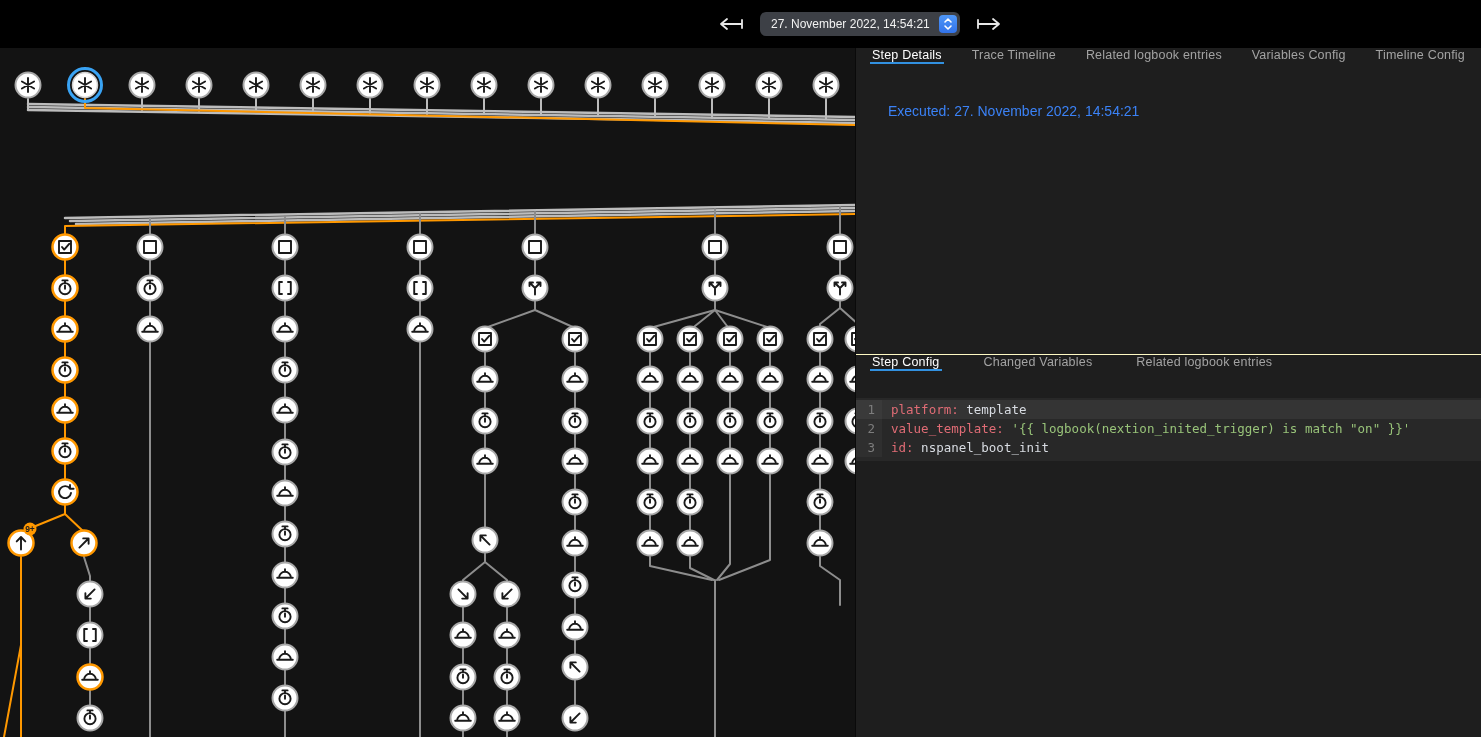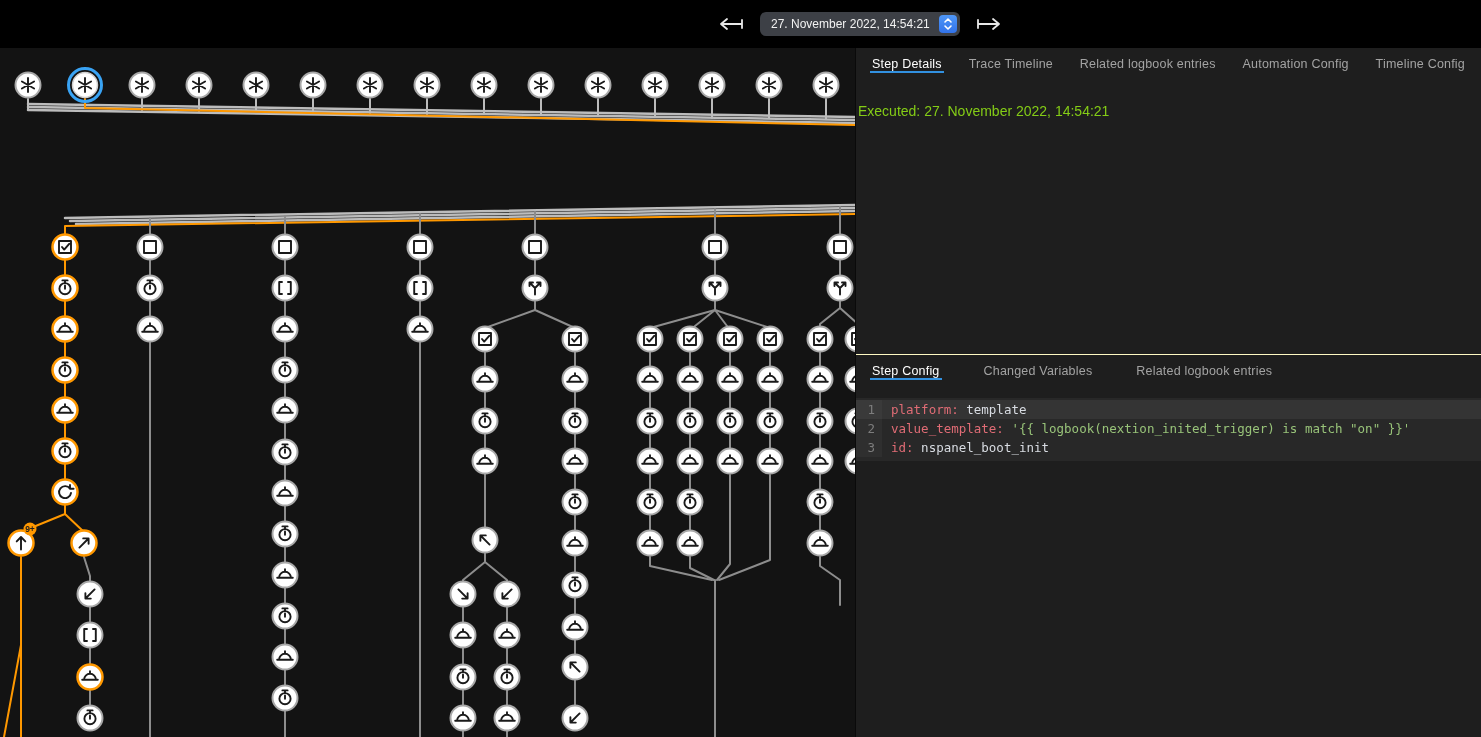--- a/index.html
+++ b/index.html
@@ -16,27 +16,27 @@
   .run-select .lbl{ white-space:nowrap; }
   .stepper{ width:18px; height:18px; border-radius:4px; background:linear-gradient(#4f97f7,#3273ea);
             display:flex; align-items:center; justify-content:center; flex:none; }
 
   
   .graph-svg{ position:absolute; left:0; top:0; z-index:1; }
 
   
   .right-panel{ position:absolute; left:855px; top:48px; width:626px; height:689px;
                 background:#1e1e1e; z-index:2; border-left:1px solid #0a0a0a; }
-  .tabs{ display:flex; align-items:center; height:33px; }
+  .tabs{ display:flex; align-items:flex-start; height:33px; }
   .tabs .tab{ display:flex; align-items:center; padding:0 2px; font-size:12.5px; color:#a3a3a3;
               border-bottom:2px solid transparent; cursor:pointer; white-space:nowrap; letter-spacing:.2px; }
   .tabs .tab.active{ color:#ffffff; border-bottom-color:#3291e0; }
   .tabs1{ justify-content:space-between; padding:0 14px; }
   .tabs2{ gap:40px; padding:0 14px; }
-  .executed{ margin:22px 2px; font-size:14px; color:#84cc16; }
+  .executed{ margin:22px 32px; font-size:14px; color:#3b82f6; }
   .section2{ position:absolute; left:0; top:306px; right:0; bottom:0; border-top:1px solid #fef9c3; }
   .editor{ margin-top:10px; background:#282828; padding:2px 0 4px 0; }
   .code-row{ display:flex; height:19px; line-height:19px; font-family:"DejaVu Sans Mono", monospace; font-size:12.5px; }
   .code-row.hl{ background:#343434; }
   .gutter{ width:26px; flex:none; background:#2f2f2f; color:#7d7d7d; text-align:right; padding-right:7px; }
   .code-row.hl .gutter{ background:#3a3a3a; }
   .code{ padding-left:9px; white-space:pre; }
   .tk-k{ color:#e06c75; }
   .tk-s{ color:#98c379; }
   .tk-p{ color:#d8dce2; }
@@ -561,21 +561,21 @@
         <circle r="12.5" fill="#ffffff" stroke="#a8a8a8" stroke-width="2"></circle>
         <path d="M-6 2.8 A6 6 0 0 1 6 2.8 M-7.8 2.8 H7.8 M0 -3.2 V-5.8" fill="none" stroke="#1a1a1a" stroke-width="1.9" stroke-linecap="round" stroke-linejoin="round"></path>
       </g>
     </svg>
 
   <div class="right-panel">
     <div class="tabs tabs1" id="tabs-details">
         <div class="tab active">Step Details</div>
         <div class="tab">Trace Timeline</div>
         <div class="tab">Related logbook entries</div>
-        <div class="tab">Automation Config</div>
+        <div class="tab">Variables Config</div>
         <div class="tab">Timeline Config</div>
       </div>
     <div class="executed">Executed: 27. November 2022, 14:54:21</div>
 
     <div class="section2">
       <div class="tabs tabs2" id="tabs-config">
           <div class="tab active">Step Config</div>
           <div class="tab">Changed Variables</div>
           <div class="tab">Related logbook entries</div>
         </div>

